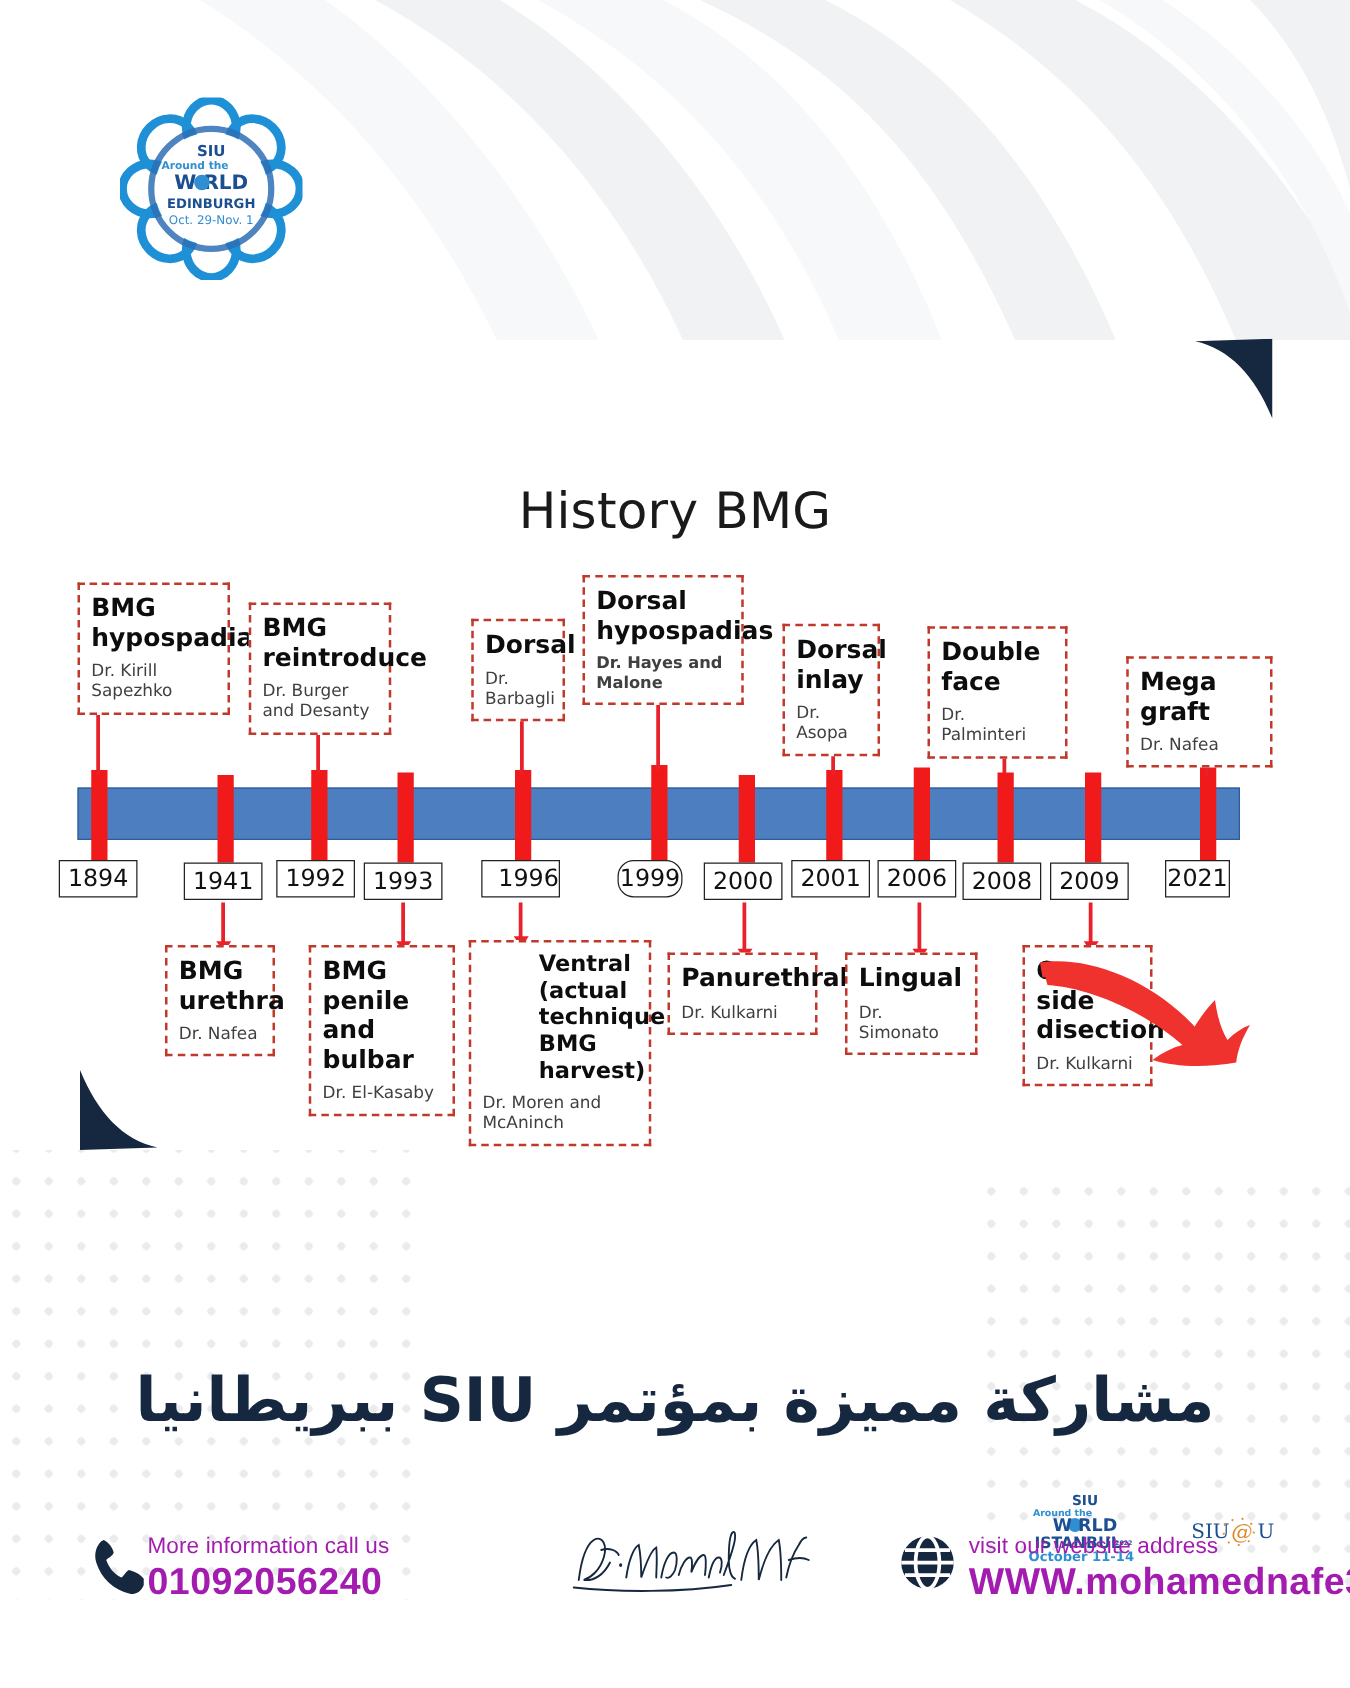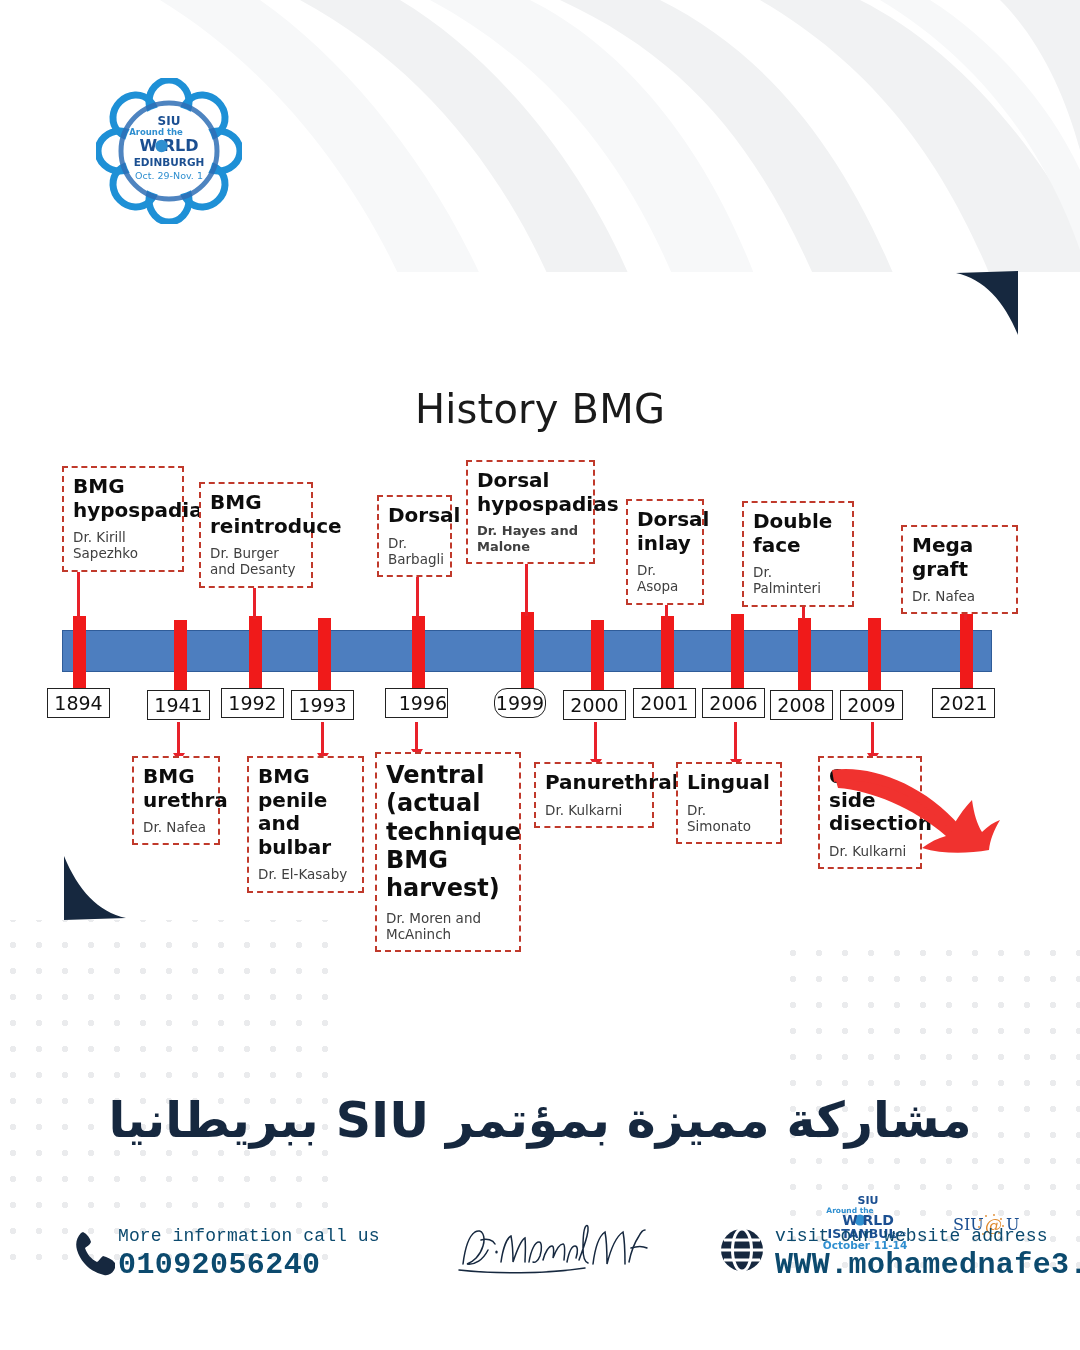--- a/index.html
+++ b/index.html
@@ -65,21 +65,21 @@
 
   
   .ev {
     position:absolute; z-index:7; background:#fff;
     border:2px dashed #c0392b; padding:7px 9px 8px 9px;
   }
   .ev .t {
     font-size:20px; font-weight:bold; color:#0d0d0d; line-height:1.18;
     font-family:"DejaVu Sans", sans-serif;
   }
-  .ev .t.sm { font-size:24px; }
+  .ev .t.sm { font-size:18px;margin-left:45px; }
   .ev .s {
     margin-top:7px; font-size:13.5px; color:#404040; line-height:1.2;
     font-family:"DejaVu Sans", sans-serif;
   }
   .ev .s.b { font-weight:bold; font-size:13px; }
 
   
   #red-arrow { position:absolute; left:826px; top:412px; width:180px; height:110px; z-index:9; }
 
   
@@ -88,21 +88,21 @@
   
   #arabic {
     position:absolute; left:0; top:1092px; width:1080px; text-align:center;
     direction:rtl; z-index:5;
     font-family:"DejaVu Sans", sans-serif; font-weight:bold;
     font-size:49px; color:#16283f; letter-spacing:0px;
   }
 
   
   #footer { position:absolute; left:0; top:1208px; width:1080px; height:90px; z-index:5; }
-  .f-col { position:absolute; color:#0c4a6e; font-family:Liberation Mono, monospace; }
+  .f-col { position:absolute; color:#a21caf; font-family:Liberation Sans, sans-serif; }
   .f-small { font-size:18px; font-weight:500; letter-spacing:.1px; }
   .f-big   { font-size:30px; font-weight:bold; letter-spacing:.4px; margin-top:2px;}
   #signature { position:absolute; left:455px; top:1218px; width:200px; height:64px; z-index:5;}
 </style>
 </head>
 <body>
 
 <svg id="bg-waves" viewBox="0 0 1080 360" preserveAspectRatio="none">
   <rect x="0" y="0" width="1080" height="360" fill="#ffffff"></rect>
   <g fill="#f1f2f3">
@@ -248,21 +248,21 @@
   <div class="year" style="left:147px; top:340px; width:63px;">1941</div>
   <div class="year" style="left:221px; top:338px; width:63px;">1992</div>
   <div class="year" style="left:291px; top:340px; width:63px;">1993</div>
   <div class="year" style="left:385px; top:338px; width:63px;text-align:right;">1996</div>
   <div class="year" style="left:494px; top:338px; width:52px;border-radius:13px;">1999</div>
   <div class="year" style="left:563px; top:340px; width:63px;">2000</div>
   <div class="year" style="left:633px; top:338px; width:63px;">2001</div>
   <div class="year" style="left:702px; top:338px; width:63px;">2006</div>
   <div class="year" style="left:770px; top:340px; width:63px;">2008</div>
   <div class="year" style="left:840px; top:340px; width:63px;">2009</div>
-  <div class="year" style="left:932px; top:338px; width:63px;">2021</div>
+  <div class="year" style="left:932px; top:338px; width:52px;">2021</div>
 
   <div class="conn down" style="left:177px; top:372px; height:32px;">
       <div class="head"></div>
     </div>
   <div class="conn down" style="left:321px; top:372px; height:32px;">
       <div class="head"></div>
     </div>
   <div class="conn down" style="left:415px; top:372px; height:28px;">
       <div class="head"></div>
     </div>

